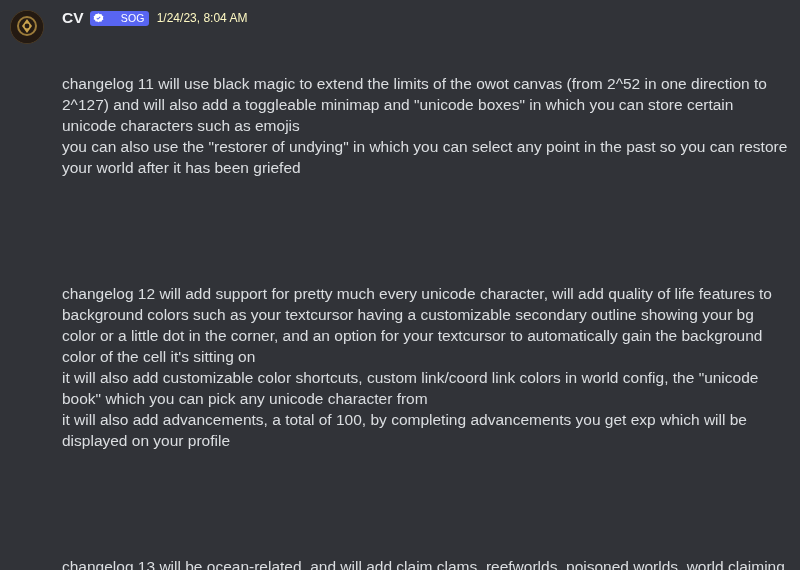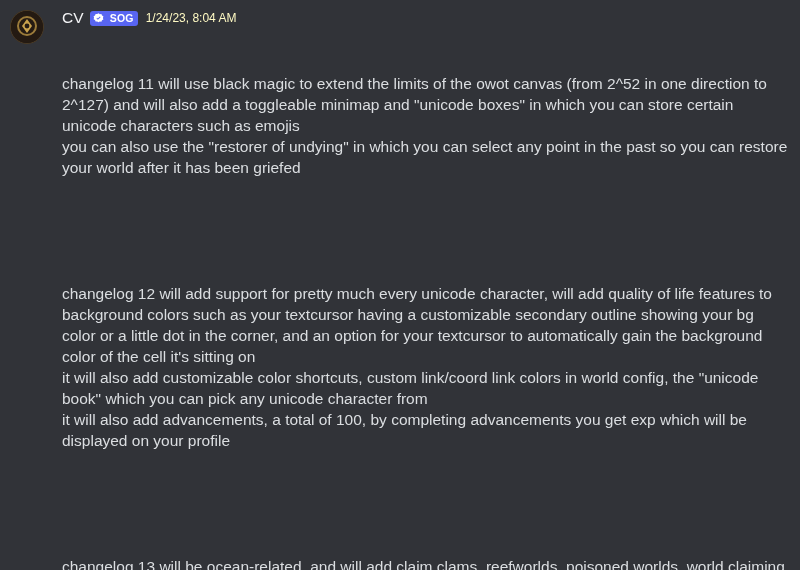--- a/index.html
+++ b/index.html
@@ -45,32 +45,32 @@
   }
   .msg-header {
     display: flex;
     align-items: center;
     line-height: 1.2;
     margin-bottom: 3px;
     height: 20px;
   }
   .username {
     font-size: 15.5px;
-    font-weight: normal;
+    font-weight: bold;
     color: #f2f3f5;
     letter-spacing: .1px;
   }
   .bot-tag {
     display: inline-flex;
     align-items: center;
-    gap: 6px;
+    gap: 17px;
     background: #5865f2;
     color: #ffffff;
     font-size: 10.5px;
-    font-weight: bold;
+    font-weight: normal;
     border-radius: 3px;
     padding: 1px 4px 1px 3px;
     margin-left: 6px;
     height: 15px;
     box-sizing: border-box;
     text-transform: uppercase;
     letter-spacing: .2px;
   }
   .bot-tag .verified-icon {
     display: inline-block;

